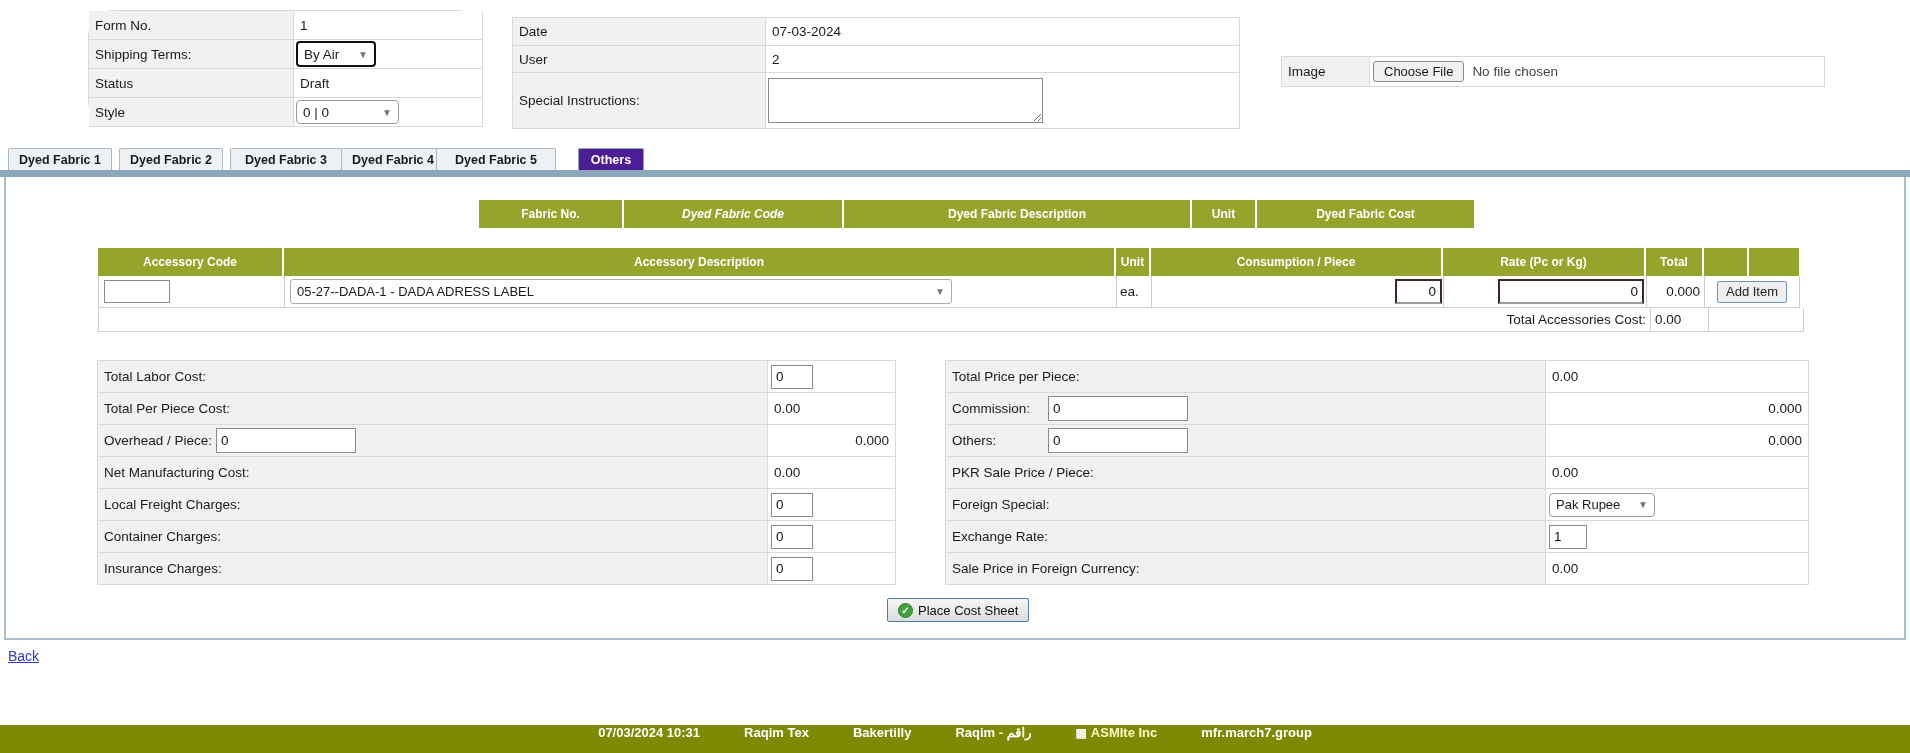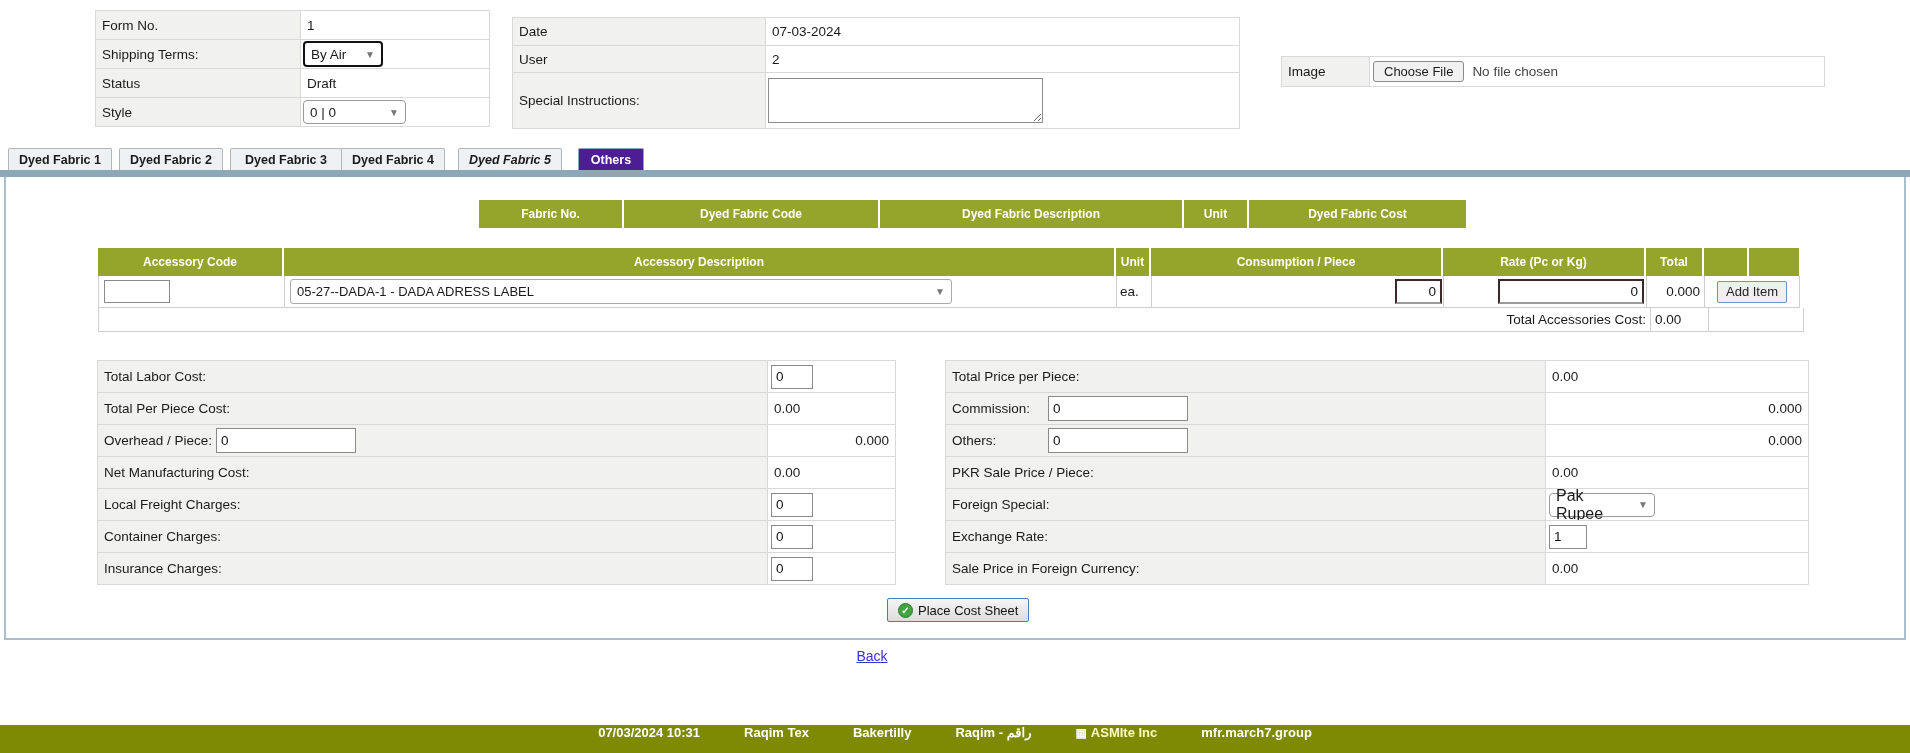--- a/index.html
+++ b/index.html
@@ -37,36 +37,36 @@
   .olive-row > div:last-child { border-right:none; }
   
   .acc-cell { border-right:1px solid #cfcfcf; border-bottom:1px solid #cfcfcf; display:flex; align-items:center; background:#fff; }
   .right-align { justify-content:flex-end; }
   
   #place-btn { position:absolute; left:887px; top:598px; height:24px; display:inline-flex; align-items:center; gap:5px;
                background:linear-gradient(#f6f6f6,#dcdcdc); border:1px solid #4d7eb0; border-radius:2px;
                padding:0 10px; font-size:13px; color:#111; cursor:pointer; }
   .check-circle { width:15px; height:15px; border-radius:50%; background:#43a33f; border:1px solid #2f7c2c;
                   color:#fff; font-size:10px; font-weight:bold; display:flex; align-items:center; justify-content:center; }
-  #back-link { position:absolute; left:0; top:648px; width:1744px; text-align:center; color:#3434d0; font-size:14px;
+  #back-link { position:absolute; left:8px; top:648px; width:1744px; color:#3434d0; font-size:14px;
                text-decoration:underline; cursor:pointer; }
   
   #footer { position:absolute; left:0; top:725px; width:1910px; height:28px; background:#7e8a04; color:#fff;
             display:flex; align-items:flex-start; justify-content:center; gap:44px; font-size:13px; font-weight:600; }
   #footer .brand { color:#fef9c3; font-weight:bold; }
   #footer .grid-icon { color:#fff; font-size:12px; margin-right:4px; }
   .file-btn { background:#f1f1f1; border:1px solid #8a8a8a; border-radius:3px; padding:2px 10px; font-size:13px; cursor:pointer; }
   .muted { color:#444; }
 </style>
 </head>
 <body>
 
 <div id="page">
 
-  <div class="kv" style="left:95px; top:10px; grid-template-columns:205px 189px; grid-auto-rows:29px;">
+  <div class="kv" style="left:88px; top:10px; grid-template-columns:205px 189px; grid-auto-rows:29px;border-radius:26px;">
     <div class="lbl">Form No.</div>
     <div class="val">1</div>
     <div class="lbl">Shipping Terms:</div>
     <div class="val" style="padding:0 2px;">
       <span class="sel sel-black" style="width:80px;">
         <span>By Air</span>
         <span class="chev">▼</span>
       </span>
     </div>
     <div class="lbl">Status</div>
@@ -104,34 +104,34 @@
     </div>
   <div class="tab" style="left:119px; width:104px;">
       <span>Dyed Fabric 2</span>
     </div>
   <div class="tab" style="left:230px; width:112px;">
       <span>Dyed Fabric 3</span>
     </div>
   <div class="tab" style="left:341px; width:104px;">
       <span>Dyed Fabric 4</span>
     </div>
-  <div class="tab" style="left:458px; width:104px;font-style:italic;">
+  <div class="tab" style="left:436px; width:120px;">
       <span>Dyed Fabric 5</span>
     </div>
   <div class="tab active" style="left:578px; width:66px;">
       <span>Others</span>
     </div>
   <div id="tabstrip"></div>
 
   <div id="content-area"></div>
 
   <div class="olive-row" style="left:479px; top:200px;">
     <div style="width:145px;">Fabric No.</div>
-    <div style="width:256px;">Dyed Fabric Code</div>
-    <div style="width:304px;">Dyed Fabric Description</div>
+    <div style="width:220px;font-style:italic;">Dyed Fabric Code</div>
+    <div style="width:348px;">Dyed Fabric Description</div>
     <div style="width:65px;">Unit</div>
     <div style="width:217px;">Dyed Fabric Cost</div>
   </div>
 
   <div class="olive-row" style="left:98px; top:248px;">
     <div style="width:186px;">Accessory Code</div>
     <div style="width:832px;">Accessory Description</div>
     <div style="width:35px;">Unit</div>
     <div style="width:292px;">Consumption / Piece</div>
     <div style="width:203px;">Rate (Pc or Kg)</div>
@@ -216,21 +216,21 @@
     <div class="lbl">
       <span style="width:96px;">Others:</span>
       <input type="text" style="width: 140px; height: 25px;" value="0">
     </div>
     <div class="val right-align">0.000</div>
     <div class="lbl">PKR Sale Price / Piece:</div>
     <div class="val">0.00</div>
     <div class="lbl">Foreign Special:</div>
     <div class="val" style="padding:0 3px;">
       <span class="sel" style="width:106px; height:24px;">
-        <span style="font-size:16px;">Pak Rupee</span>
+        <span style="font-size:13px;">Pak Rupee</span>
         <span class="chev">▼</span>
       </span>
     </div>
     <div class="lbl">Exchange Rate:</div>
     <div class="val" style="padding:0 3px;">
       <input type="text" style="width: 38px; height: 24px;" value="1">
     </div>
     <div class="lbl">Sale Price in Foreign Currency:</div>
     <div class="val">0.00</div>
   </div>

